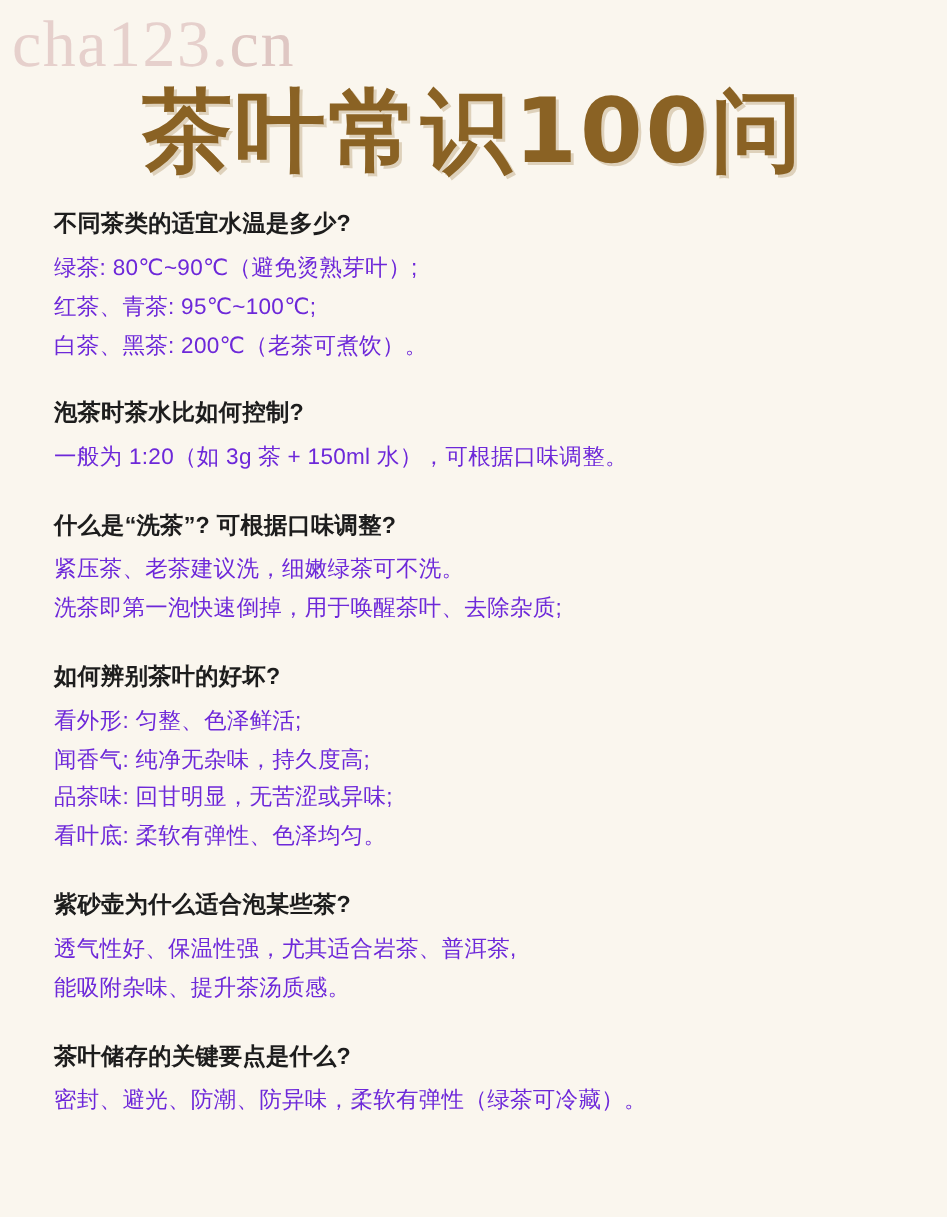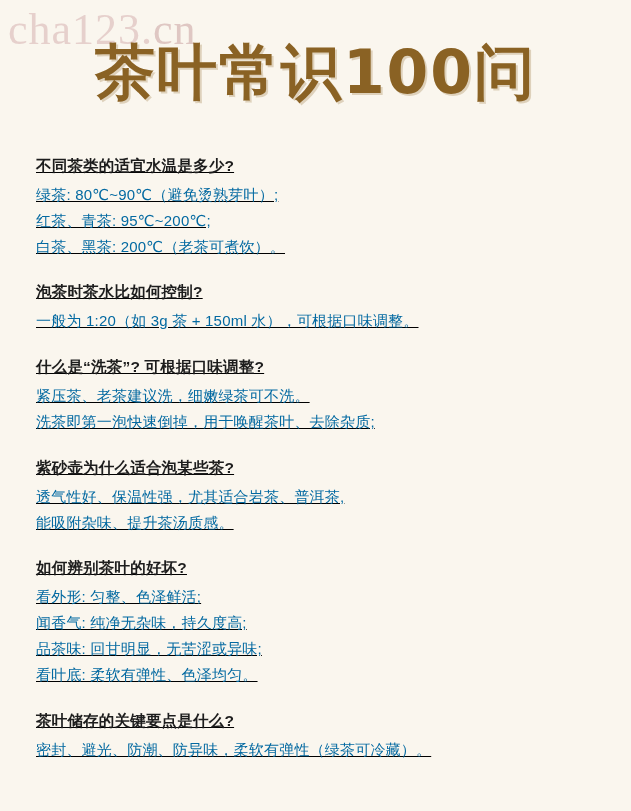--- a/index.html
+++ b/index.html
@@ -30,99 +30,98 @@
     color: rgba(214, 176, 176, 0.55);
     font-weight: 400;
     user-select: none;
     pointer-events: none;
   }
   .watermark .cn {
     color: rgba(196, 152, 152, 0.5);
   }
   .title {
     position: absolute;
-    top: 33px;
+    top: 48px;
     left: 0;
     width: 631px;
     text-align: center;
     font-family: "DejaVu Sans", "Liberation Sans", sans-serif;
     font-weight: bold;
     font-size: 60px;
     letter-spacing: 2px;
     color: #8a6224;
     text-shadow: 2px 2px 0 rgba(138, 98, 36, 0.25);
   }
   .content {
     position: absolute;
-    top: 154px;
+    top: 138px;
     left: 36px;
     width: 562px;
-    text-decoration: underline;
   }
   .qa {
     margin-bottom: 21px;
   }
   .q {
     font-size: 15.5px;
     font-weight: bold;
     color: #1d1d1d;
     line-height: 1.55;
     margin-bottom: 4px;
     letter-spacing: 0.2px;
   }
   .a-line {
     font-size: 15px;
-    color: #0369a1;
+    color: #6d28d9;
     line-height: 1.72;
     letter-spacing: 0.2px;
   }
 </style>
 </head>
 <body>
 
 <div class="page">
 
   <div class="watermark">
     <span>cha123.</span><span class="cn">cn</span>
   </div>
 
   <div class="title">茶叶常识100问</div>
 
   <div class="content">
 
     <div class="qa">
       <div class="q">不同茶类的适宜水温是多少?</div>
       <div class="a-line">绿茶: 80℃~90℃（避免烫熟芽叶）;</div>
-      <div class="a-line">红茶、青茶: 95℃~200℃;</div>
+      <div class="a-line">红茶、青茶: 95℃~100℃;</div>
       <div class="a-line">白茶、黑茶: 200℃（老茶可煮饮）。</div>
     </div>
 
     <div class="qa">
       <div class="q">泡茶时茶水比如何控制?</div>
       <div class="a-line">一般为 1:20（如 3g 茶 + 150ml 水），可根据口味调整。</div>
     </div>
 
     <div class="qa">
       <div class="q">什么是“洗茶”? 可根据口味调整?</div>
       <div class="a-line">紧压茶、老茶建议洗，细嫩绿茶可不洗。</div>
       <div class="a-line">洗茶即第一泡快速倒掉，用于唤醒茶叶、去除杂质;</div>
     </div>
 
     <div class="qa">
-      <div class="q">紫砂壶为什么适合泡某些茶?</div>
-      <div class="a-line">透气性好、保温性强，尤其适合岩茶、普洱茶,</div>
-      <div class="a-line">能吸附杂味、提升茶汤质感。</div>
-    </div>
-
-    <div class="qa">
       <div class="q">如何辨别茶叶的好坏?</div>
       <div class="a-line">看外形: 匀整、色泽鲜活;</div>
       <div class="a-line">闻香气: 纯净无杂味，持久度高;</div>
       <div class="a-line">品茶味: 回甘明显，无苦涩或异味;</div>
       <div class="a-line">看叶底: 柔软有弹性、色泽均匀。</div>
+    </div>
+
+    <div class="qa">
+      <div class="q">紫砂壶为什么适合泡某些茶?</div>
+      <div class="a-line">透气性好、保温性强，尤其适合岩茶、普洱茶,</div>
+      <div class="a-line">能吸附杂味、提升茶汤质感。</div>
     </div>
 
     <div class="qa">
       <div class="q">茶叶储存的关键要点是什么?</div>
       <div class="a-line">密封、避光、防潮、防异味，柔软有弹性（绿茶可冷藏）。</div>
     </div>
 
   </div>
 </div>
 

